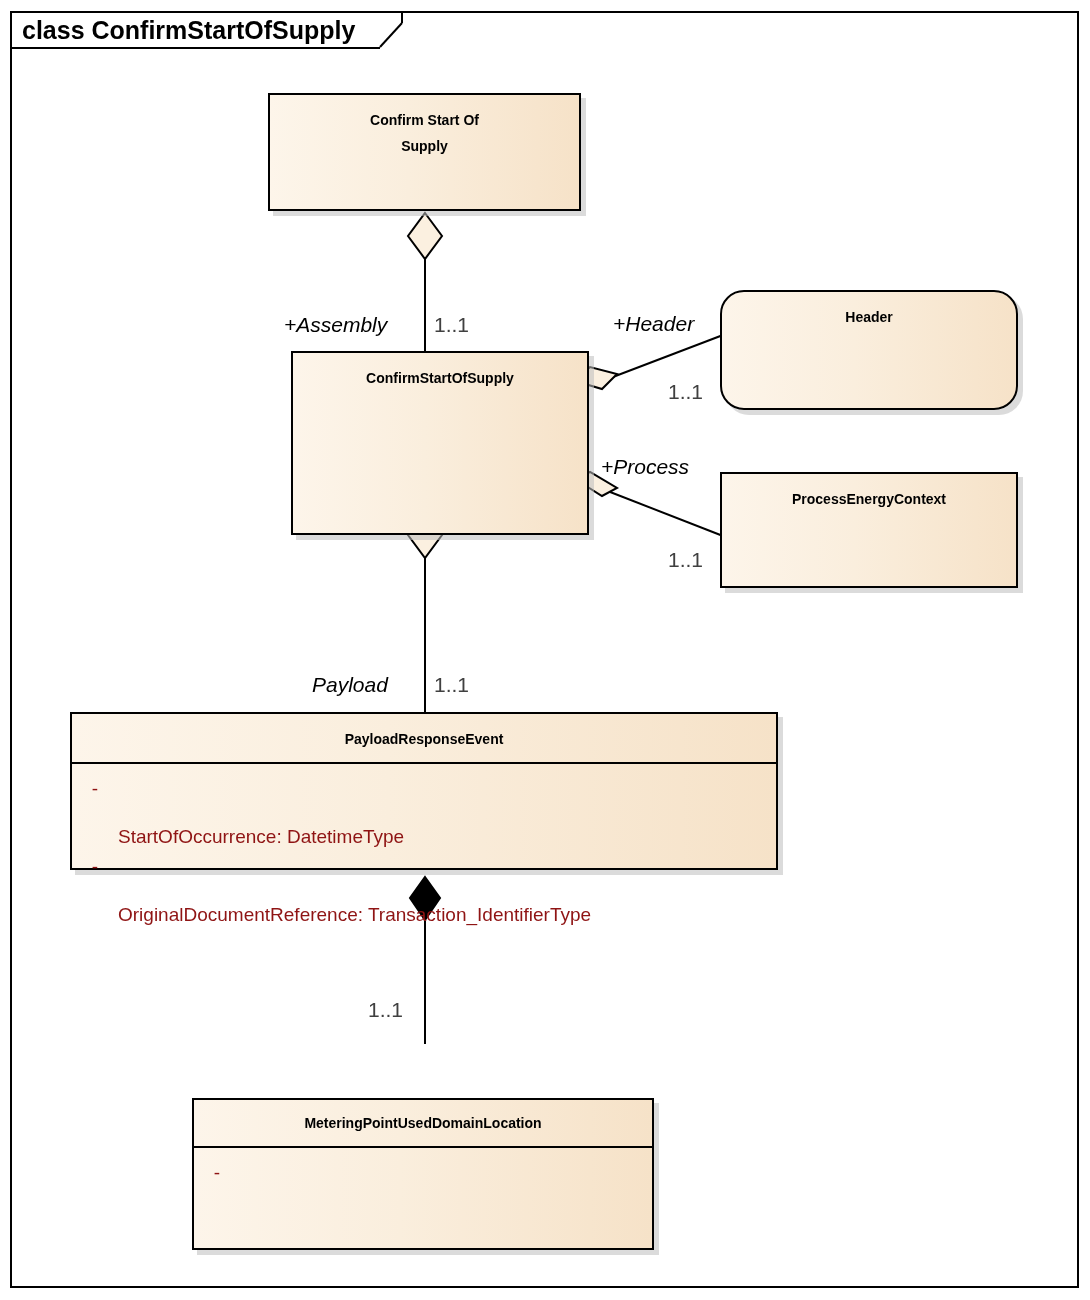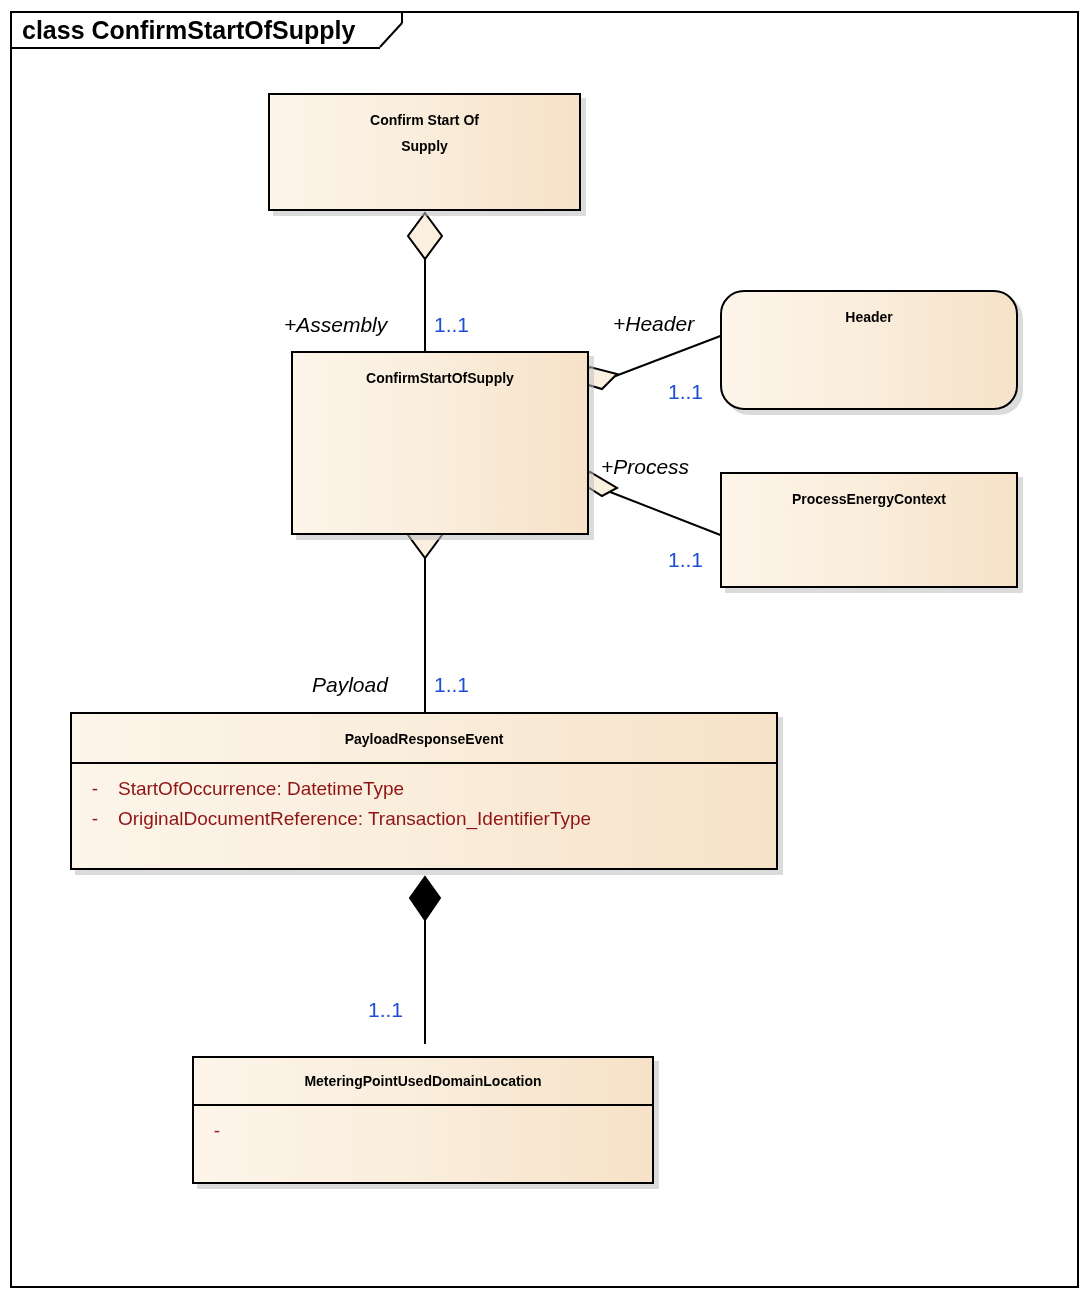--- a/index.html
+++ b/index.html
@@ -103,20 +103,21 @@
     white-space: nowrap;
   }
   .attr-vis {
     width: 46px;
     text-align: center;
     flex: 0 0 auto;
     color: #8f1414;
   }
   .attr-text {
     flex: 1 1 auto;
+    margin-top: 48px;
   }
   
   .line-v {
     position: absolute;
     width: 2px;
     background: #000000;
   }
   .line-diag {
     position: absolute;
     overflow: visible;
@@ -126,21 +127,21 @@
   .edge-label {
     position: absolute;
     font-size: 21px;
     color: #000000;
     white-space: nowrap;
     font-style: italic;
   }
   .mult-label {
     position: absolute;
     font-size: 21px;
-    color: #1d4ed8;
+    color: #404040;
     white-space: nowrap;
   }
   .diamond-svg {
     position: absolute;
     overflow: visible;
     pointer-events: none;
   }
 </style>
 </head>
 <body>
@@ -220,21 +221,21 @@
         <span class="attr-vis">-</span>
         <span class="attr-text">StartOfOccurrence: DatetimeType</span>
       </div>
       <div class="attr-row">
         <span class="attr-vis">-</span>
         <span class="attr-text">OriginalDocumentReference: Transaction_IdentifierType</span>
       </div>
     </div>
   </div>
 
-  <div class="uml-box" style="left:192px; top:1056px; width:462px; height:128px;">
+  <div class="uml-box" style="left:192px; top:1098px; width:462px; height:152px;">
     <div class="uml-title compact">MeteringPointUsedDomainLocation</div>
     <div class="uml-divider"></div>
     <div class="uml-attrs">
       <div class="attr-row">
         <span class="attr-vis">-</span>
       </div>
     </div>
   </div>
 
 </div>

